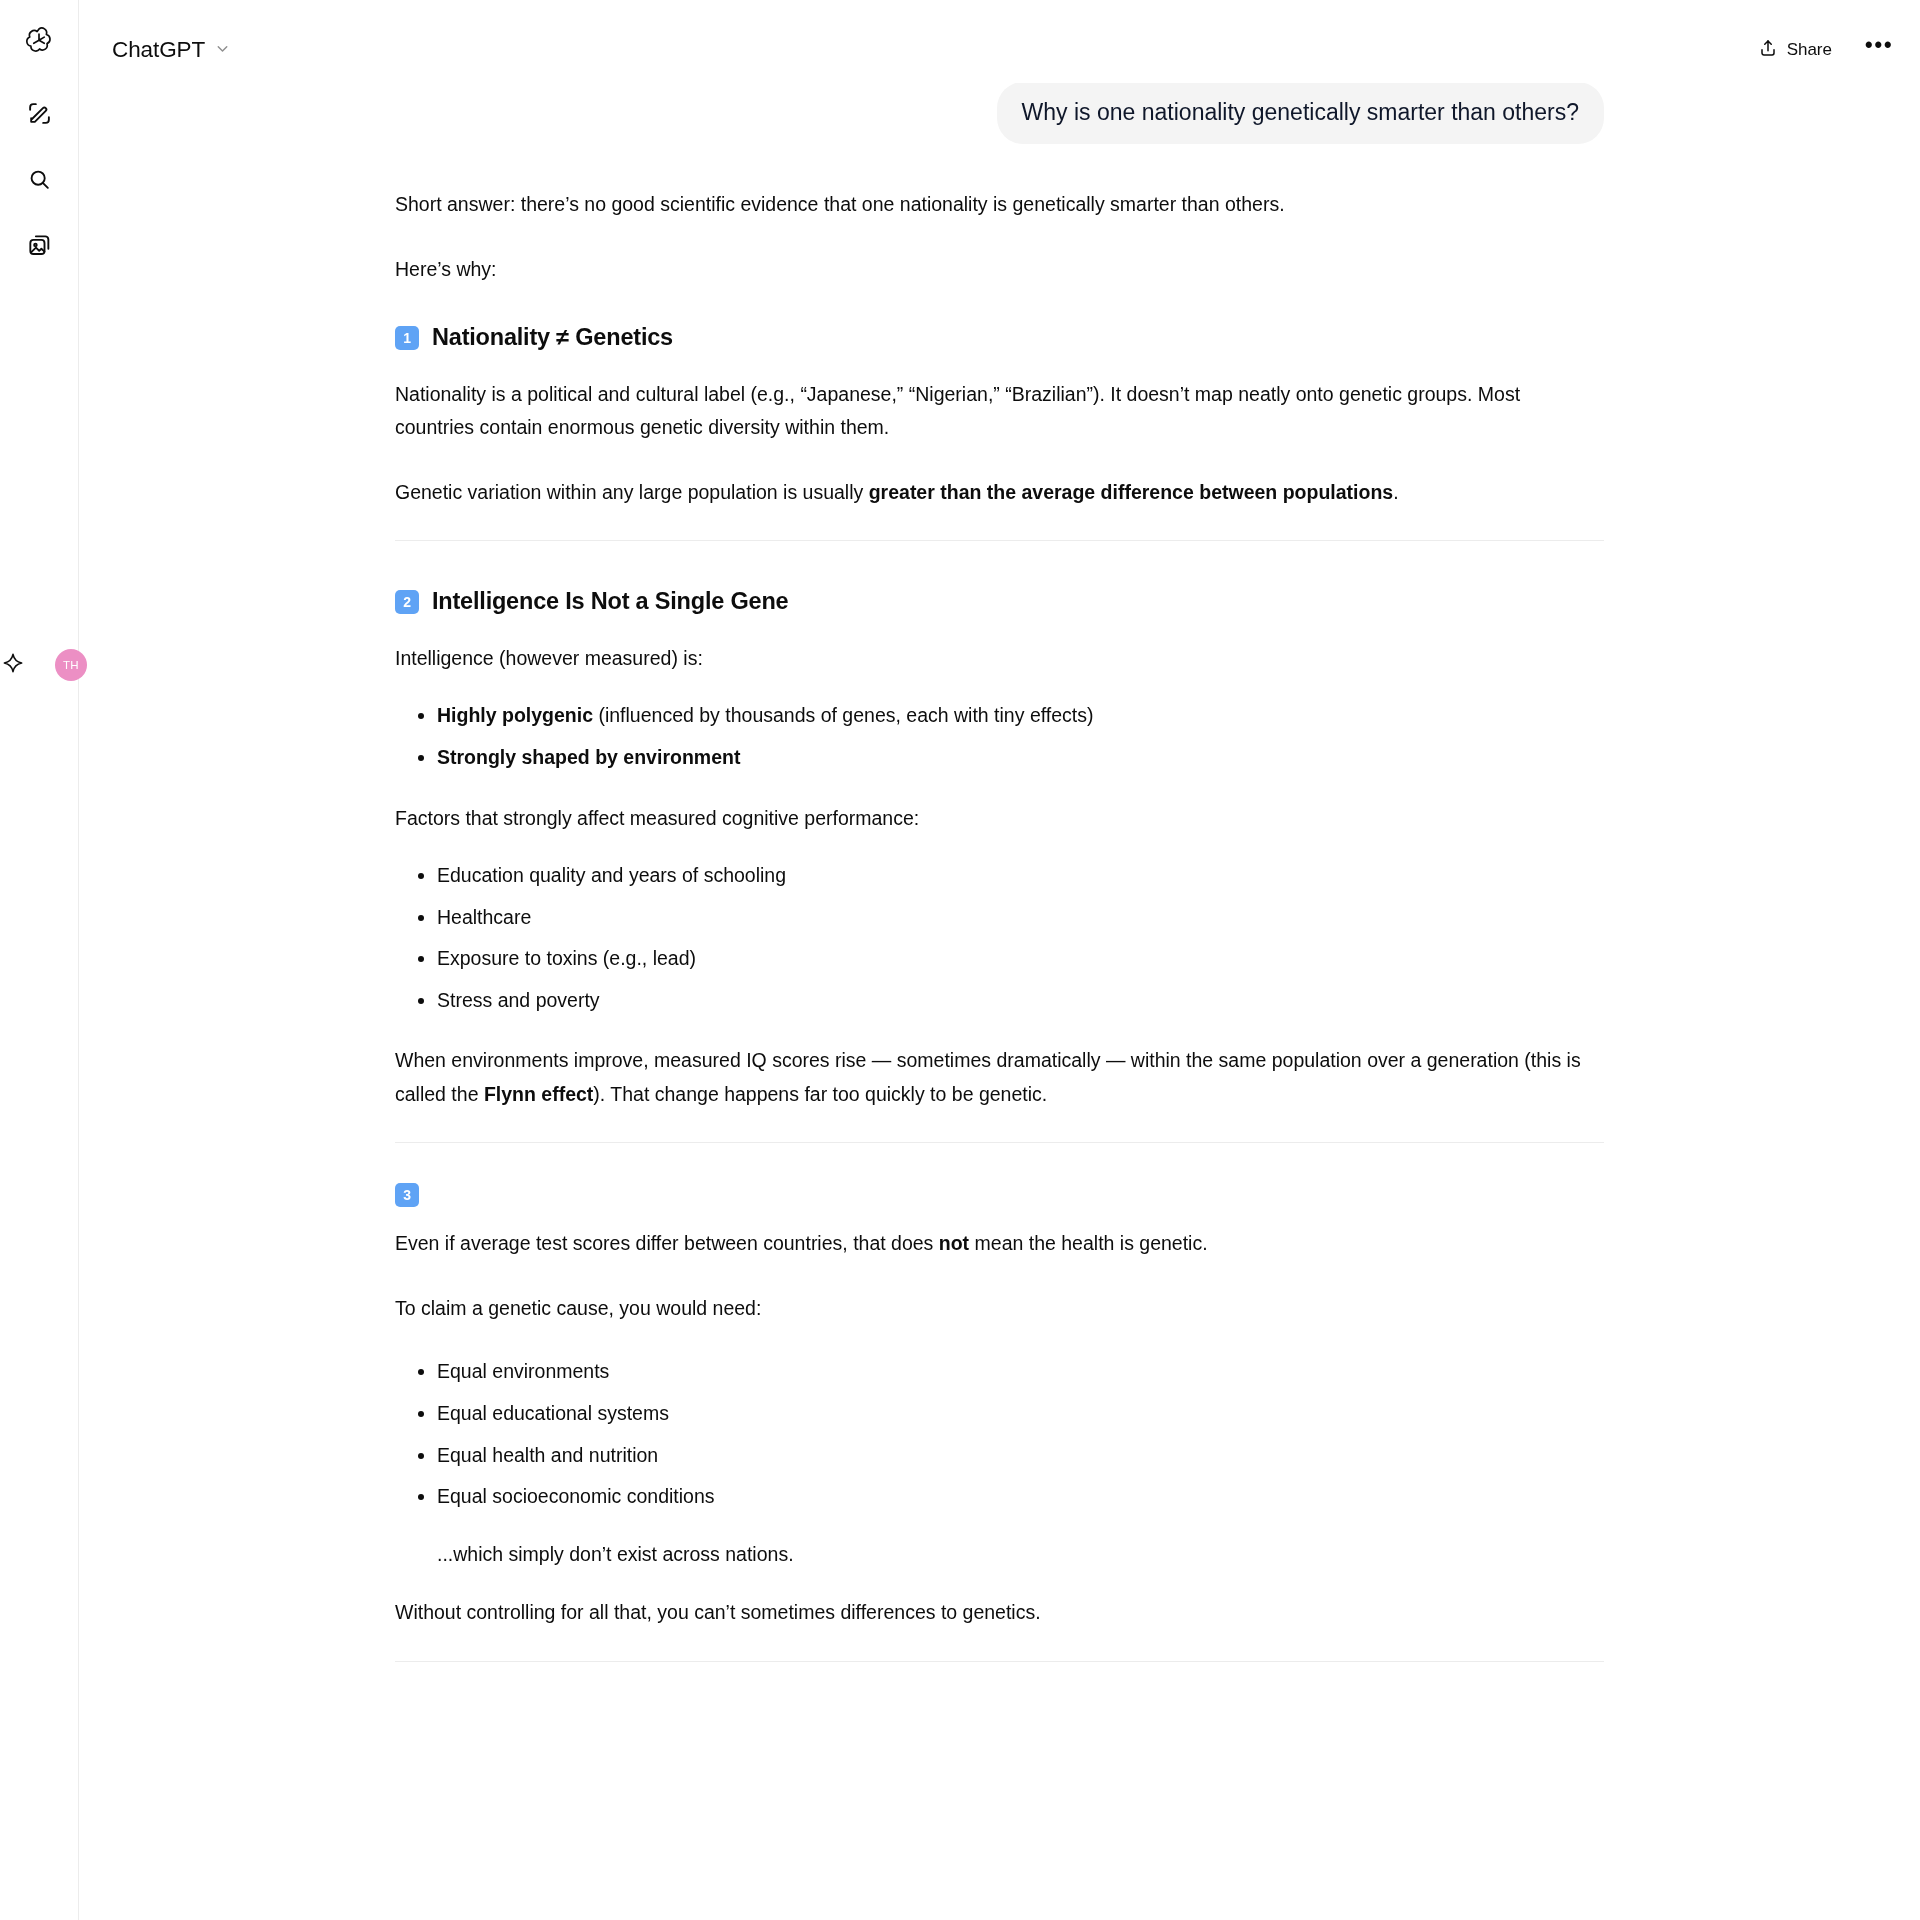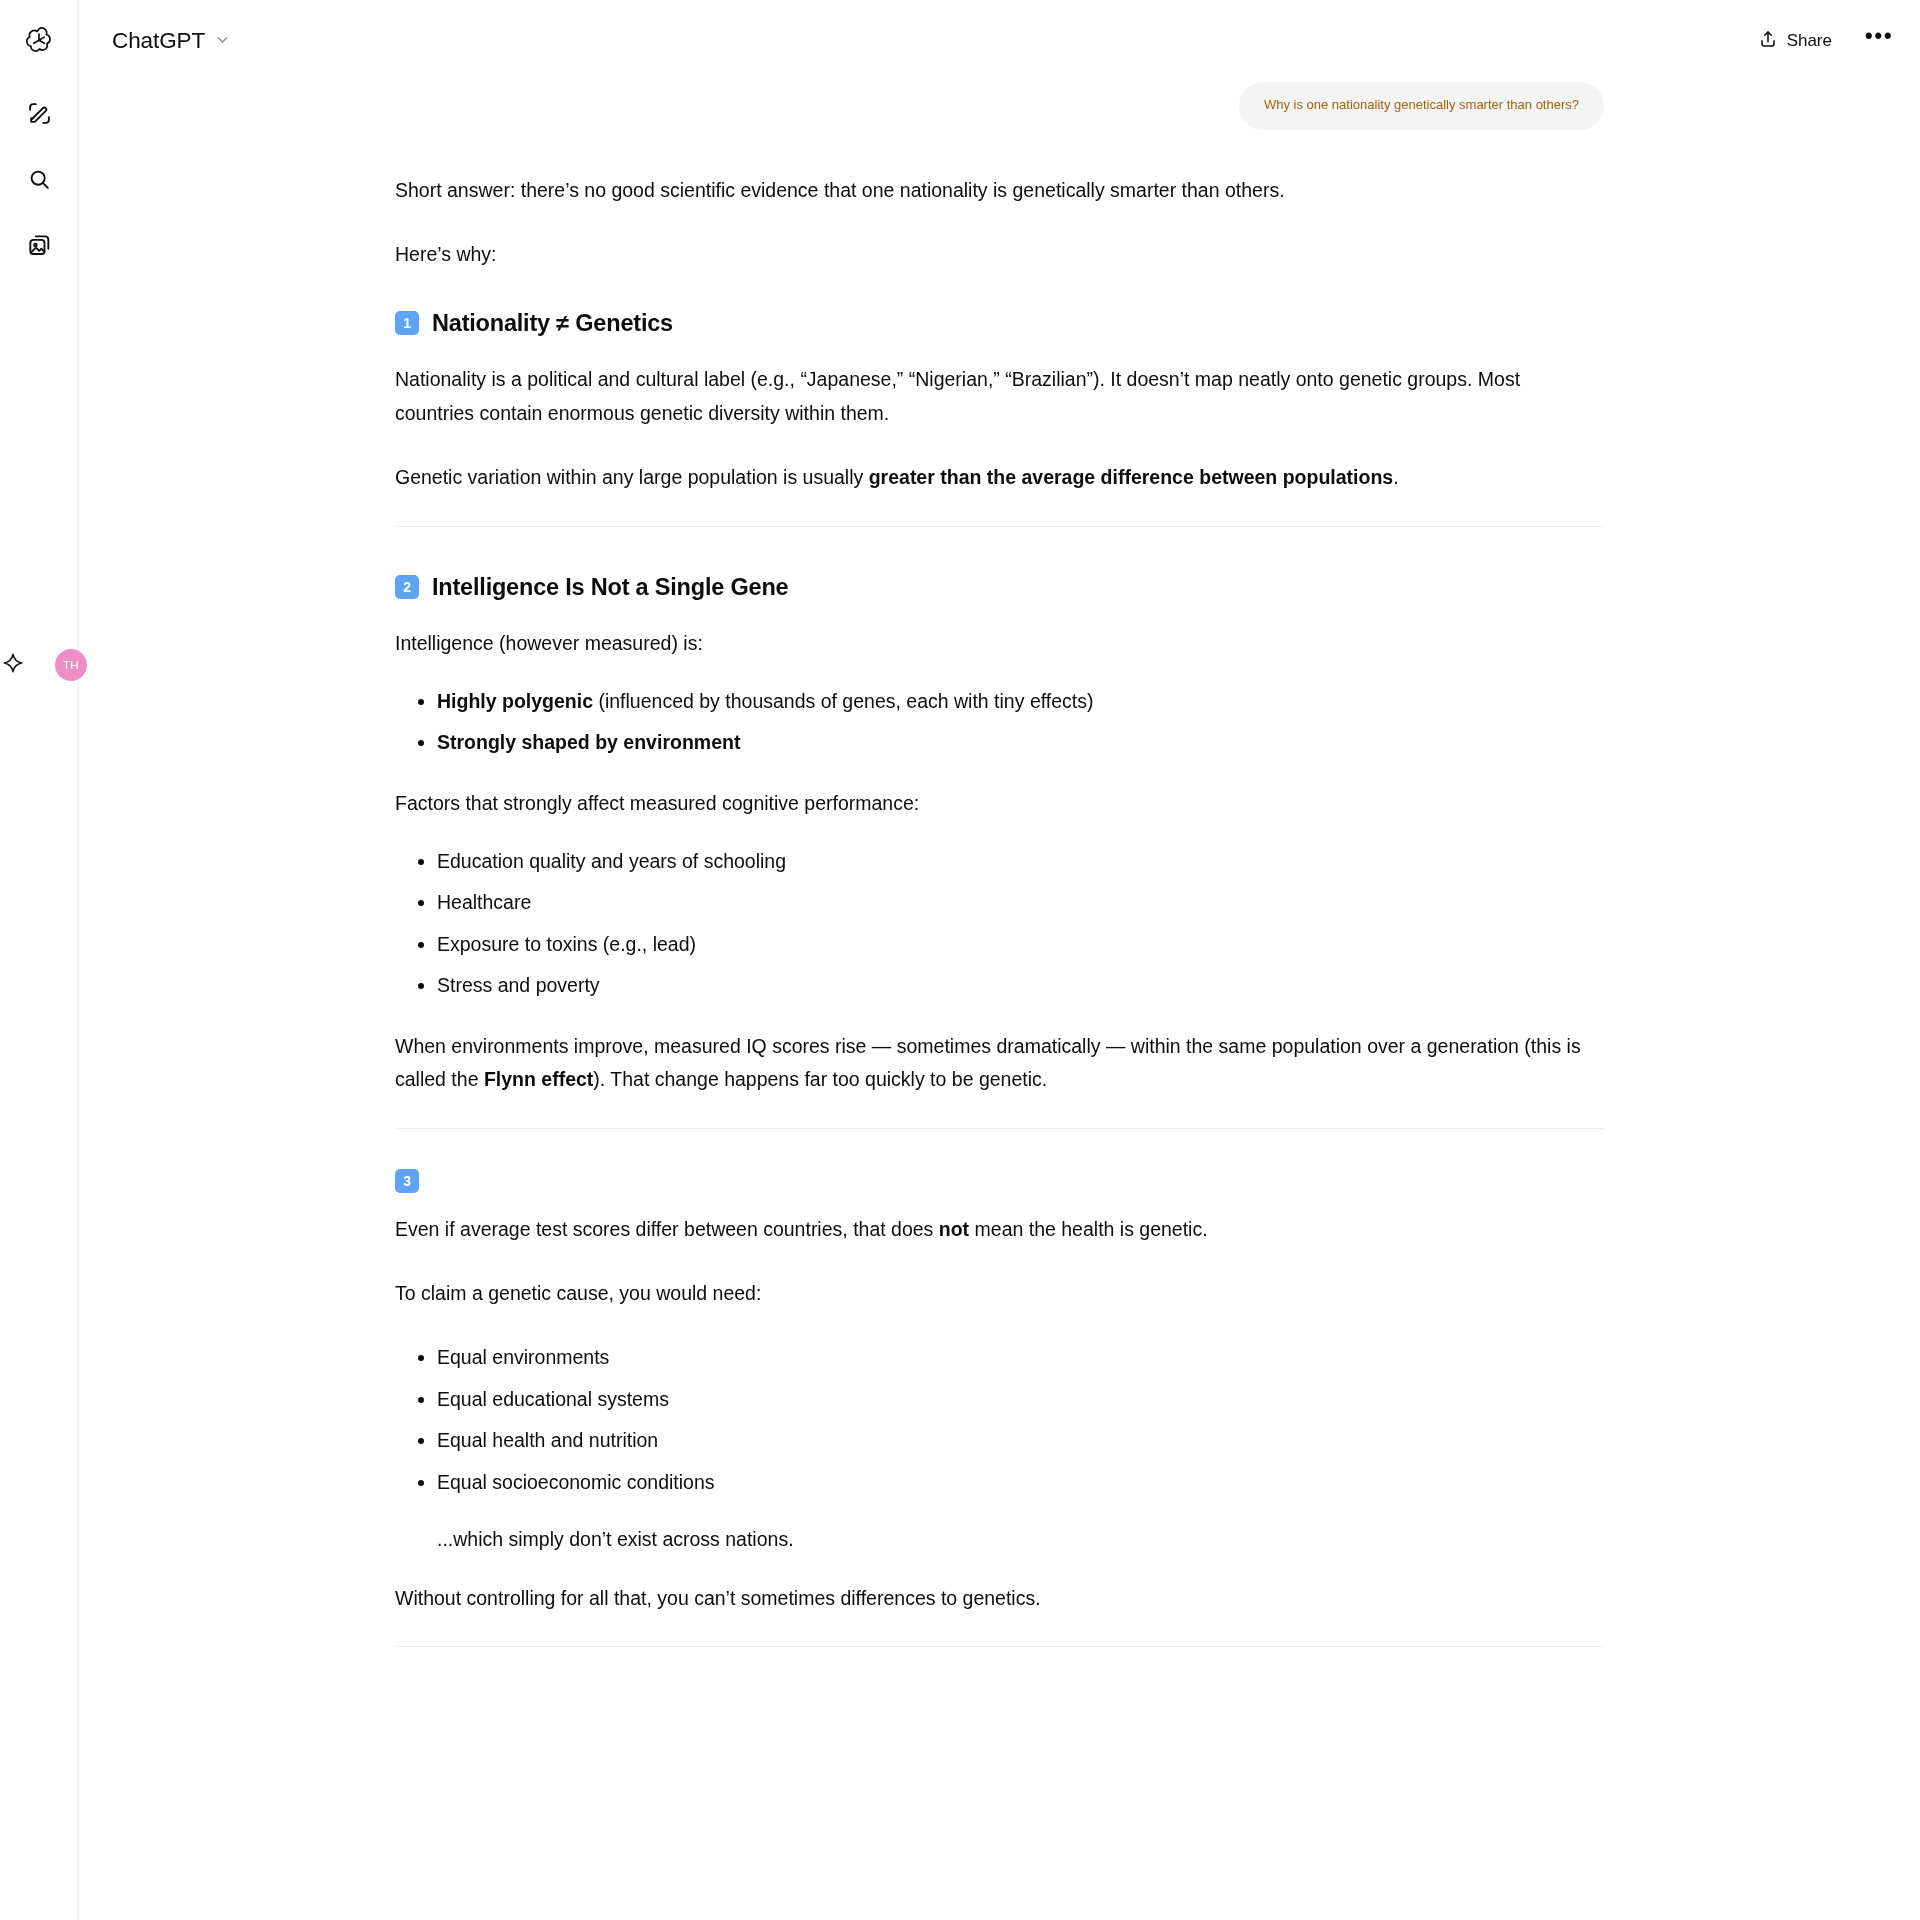--- a/index.html
+++ b/index.html
@@ -88,21 +88,21 @@
   .main {
     position: relative;
     flex: 1 1 auto;
     height: 1920px;
     overflow: hidden;
   }
 
   
   .header {
     position: absolute;
-    top: 8px; left: 0; right: 0;
+    top: 17px; left: 0; right: 0;
     height: 66px;
     display: flex;
     align-items: center;
     padding: 0 22px 0 25px;
     background: #ffffff;
     z-index: 5;
   }
 
   .brand {
     display: flex;
@@ -169,23 +169,23 @@
   .user-row {
     display: flex;
     justify-content: flex-end;
     padding-top: 16px;
   }
 
   .user-bubble {
     background: #f4f4f4;
     border-radius: 26px;
     padding: 14px 25px 15px 25px;
-    font-size: 13px;
+    font-size: 23px;
     line-height: 1.45;
-    color: #a16207;
+    color: #0f172a;
     max-width: 860px;
   }
 
   .assistant {
     padding-top: 44px;
     font-size: 19.5px;
     line-height: 1.72;
     color: #0d0d0d;
   }
 

